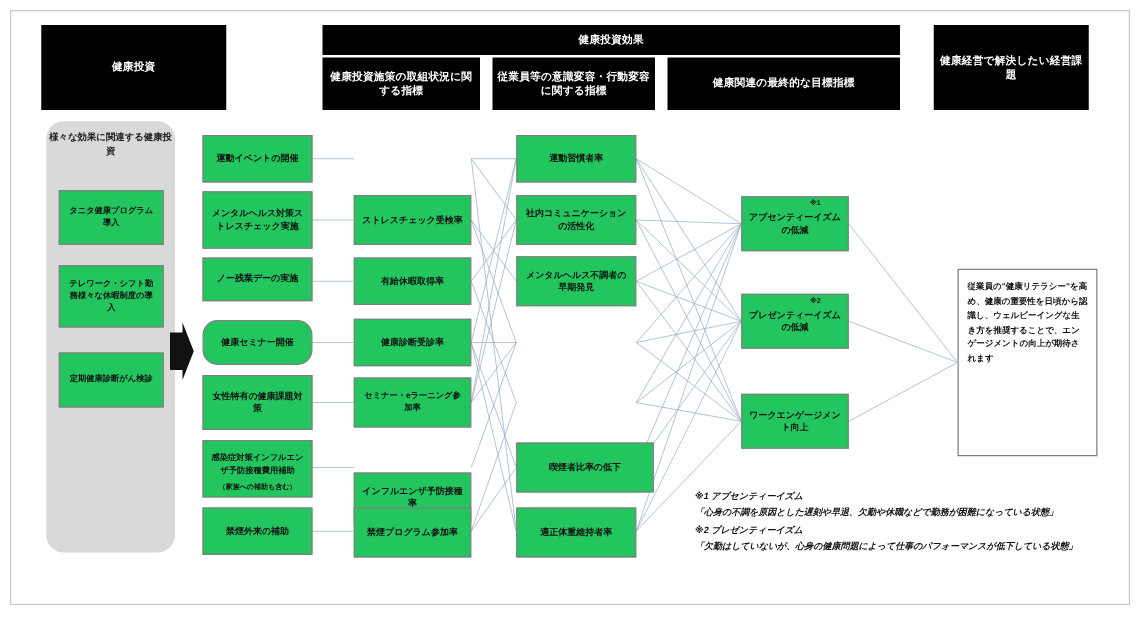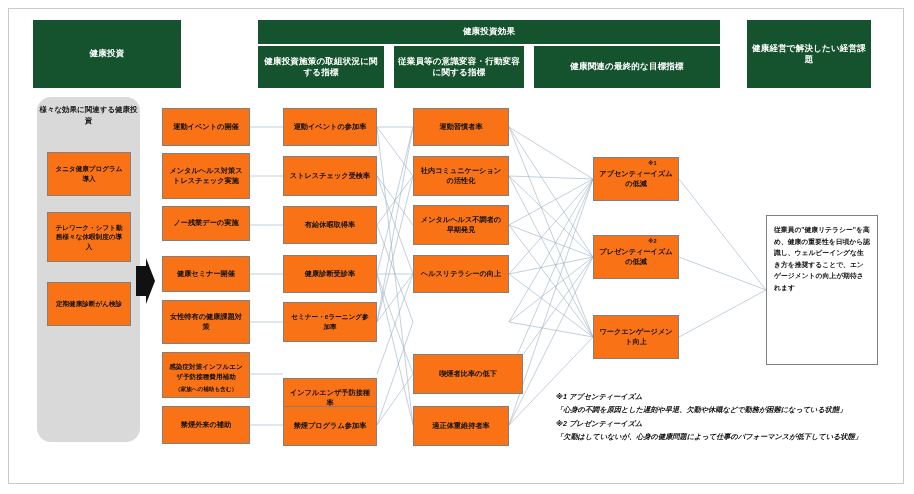--- a/index.html
+++ b/index.html
@@ -9,21 +9,21 @@
     overflow:hidden;
   }
   .frame{
     position:absolute;left:8px;top:8px;width:896px;height:476px;
     border:1px solid #c9c9c9;background:#ffffff;box-sizing:border-box;
   }
   svg.links{position:absolute;left:0;top:0;width:914px;height:494px;pointer-events:none;}
 
   
   .hdr{
-    position:absolute;background:#14532d;color:#ffffff;
+    position:absolute;background:#000000;color:#ffffff;
     display:flex;align-items:center;justify-content:center;text-align:center;
     font-size:8.5px;font-weight:bold;line-height:1.35;
     box-sizing:border-box;padding:2px 4px;letter-spacing:.2px;
   }
   #hdr-invest{left:33px;top:20px;width:148px;height:68px;}
   #hdr-effect{left:258px;top:20px;width:462px;height:24px;}
   #hdr-sub1{left:258px;top:46px;width:126px;height:42px;}
   #hdr-sub2{left:394px;top:46px;width:130px;height:42px;}
   #hdr-sub3{left:534px;top:46px;width:186px;height:42px;}
   #hdr-issue{left:747px;top:20px;width:124px;height:68px;}
@@ -35,21 +35,21 @@
   }
   .panel-title{
     position:absolute;left:37px;top:104px;width:103px;
     text-align:center;font-size:7.5px;font-weight:bold;color:#1a1a1a;
     line-height:1.5;
   }
 
   
   .node{
     position:absolute;box-sizing:border-box;
-    border:1px solid #808080;background:#f97316;
+    border:1px solid #808080;background:#22c55e;
     display:flex;align-items:center;justify-content:center;text-align:center;
     font-size:7.2px;font-weight:bold;color:#111111;line-height:1.45;
     padding:2px 5px;
   }
   .node.small{font-size:6.6px;}
   .node-note{
     position:absolute;font-size:5.6px;font-weight:bold;color:#111;
   }
 
   
@@ -153,38 +153,36 @@
   <div class="node small" style="left:47px;top:212px;width:84px;height:50px;">テレワーク・シフト勤務様々な休暇制度の導入</div>
   <div class="node small" style="left:47px;top:282px;width:84px;height:44px;">定期健康診断がん検診</div>
 
   <svg class="bigarrow" viewBox="0 0 22 46">
     <polygon points="2,8 12,8 12,0 21,23 12,46 12,38 2,38" fill="#111111"></polygon>
   </svg>
 
   <div class="node" style="left:162px;top:108px;width:88px;height:38px;">運動イベントの開催</div>
   <div class="node" style="left:162px;top:153px;width:88px;height:46px;">メンタルヘルス対策ストレスチェック実施</div>
   <div class="node" style="left:162px;top:206px;width:88px;height:35px;">ノー残業デーの実施</div>
-  <div class="node" style="left:162px;top:256px;width:88px;height:36px;">健康セミナー開催</div>
+  <div class="node" style="left:162px;top:256px;width:88px;height:36px;border-radius:12px;">健康セミナー開催</div>
   <div class="node" style="left:162px;top:300px;width:88px;height:44px;">女性特有の健康課題対策</div>
   <div class="node small" style="left:162px;top:352px;width:88px;height:46px;padding-bottom:9px;">感染症対策インフルエンザ予防接種費用補助</div>
   <div class="node-note" style="left:162px;top:386px;width:88px;text-align:center;">（家族への補助も含む）</div>
   <div class="node" style="left:162px;top:406px;width:88px;height:38px;">禁煙外来の補助</div>
 
-  <div class="node" style="left:283px;top:108px;width:94px;height:38px;">運動イベントの参加率</div>
   <div class="node" style="left:283px;top:156px;width:94px;height:40px;">ストレスチェック受検率</div>
   <div class="node" style="left:283px;top:206px;width:94px;height:38px;">有給休暇取得率</div>
   <div class="node" style="left:283px;top:255px;width:94px;height:38px;">健康診断受診率</div>
   <div class="node small" style="left:283px;top:302px;width:94px;height:40px;">セミナー・eラーニング参加率</div>
   <div class="node" style="left:283px;top:354px;width:94px;height:40px;margin-top:24px;">インフルエンザ予防接種率</div>
   <div class="node" style="left:283px;top:406px;width:94px;height:40px;">禁煙プログラム参加率</div>
 
   <div class="node" style="left:413px;top:108px;width:96px;height:38px;">運動習慣者率</div>
   <div class="node" style="left:413px;top:156px;width:96px;height:40px;text-align:center;">社内コミュニケーションの活性化</div>
   <div class="node" style="left:413px;top:205px;width:96px;height:40px;">メンタルヘルス不調者の早期発見</div>
-  <div class="node" style="left:413px;top:255px;width:96px;height:38px;">ヘルスリテラシーの向上</div>
   <div class="node" style="left:413px;top:354px;width:110px;height:40px;">喫煙者比率の低下</div>
   <div class="node" style="left:413px;top:406px;width:96px;height:40px;">適正体重維持者率</div>
 
   <div class="node" style="left:593px;top:157px;width:86px;height:44px;">アブセンティーイズムの低減</div>
   <div class="node-note" style="left:648px;top:160px;">※1</div>
 
   <div class="node" style="left:593px;top:235px;width:86px;height:44px;">プレゼンティーイズムの低減</div>
   <div class="node-note" style="left:648px;top:238px;">※2</div>
 
   <div class="node" style="left:593px;top:315px;width:86px;height:44px;">ワークエンゲージメント向上</div>

